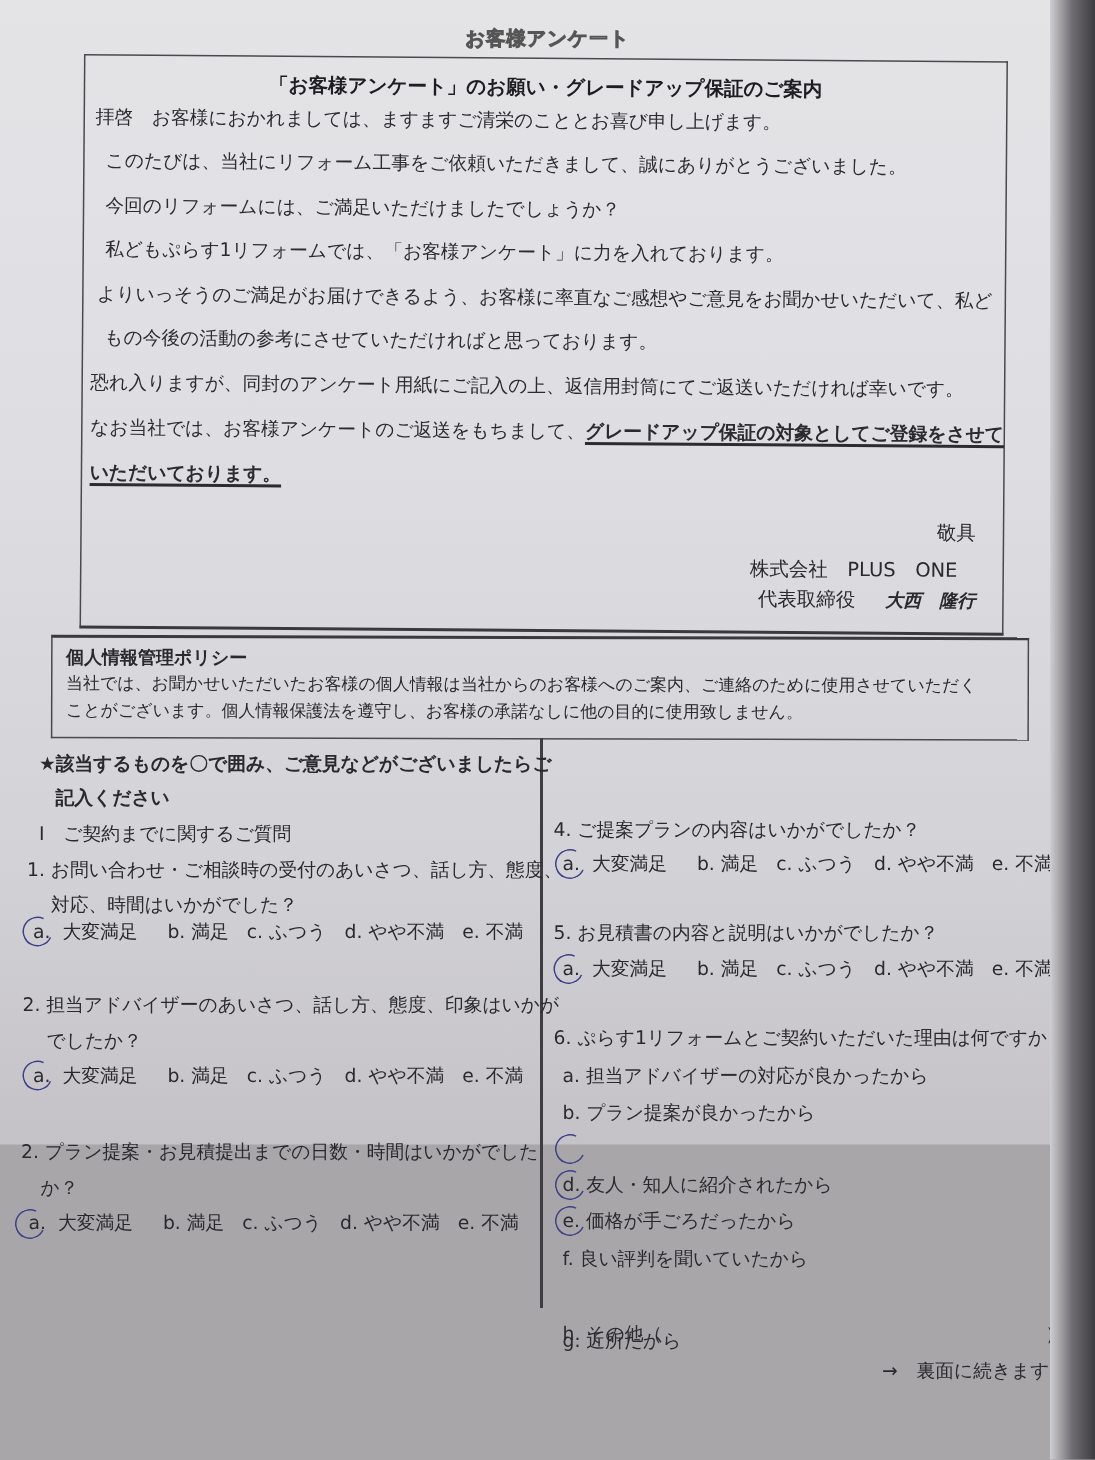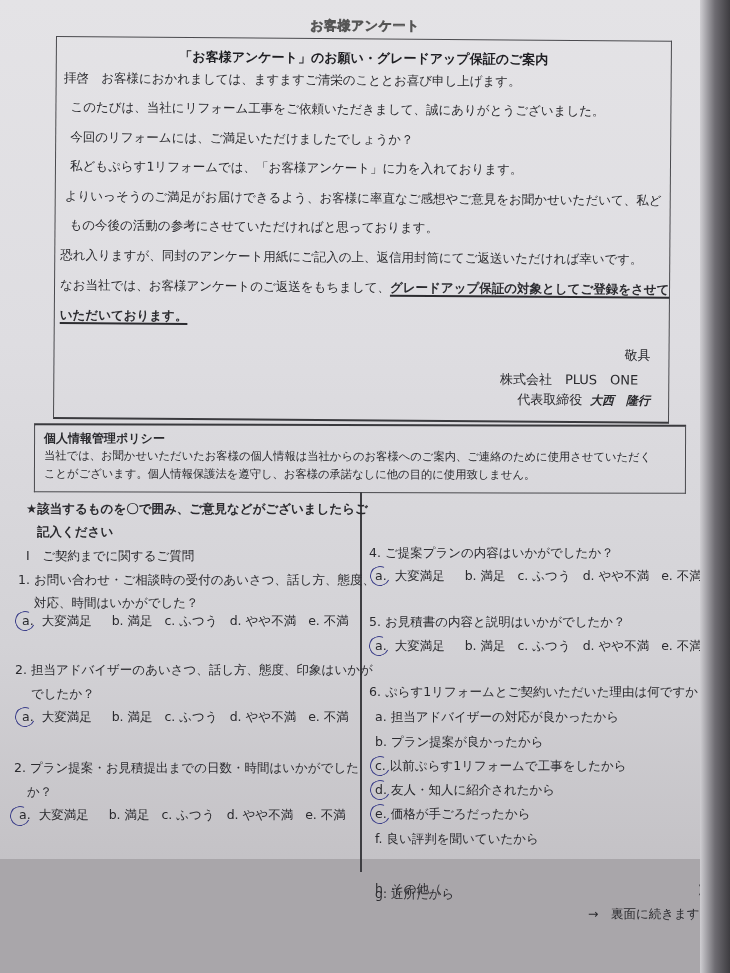--- a/index.html
+++ b/index.html
@@ -4,21 +4,21 @@
   <style>
     html, body { margin: 0; padding: 0; }
     body {
       width: 730px; height: 973px; overflow: hidden;
       background: #a9a6aa;
       font-family: "DejaVu Sans", sans-serif;
       color: #2a2a2e;
       position: relative;
     }
     .page {
-      position: absolute; left: 0; top: 0; width: 700px; height: 859px;
+      position: absolute; left: 0; top: 0; width: 700px; height: 763px;
       background: linear-gradient(180deg, #e4e3e6 0%, #dedde1 40%, #d3d2d6 75%, #c4c2c6 100%);
     }
     .edge-shadow {
       position: absolute; right: 0; top: 0; width: 30px; height: 973px;
       background: linear-gradient(90deg, #cfced2 0%, #6e6c72 50%, #3d3c40 100%);
     }
     .doc-title {
       position: absolute; left: 0; width: 730px; top: 17px; text-align: center;
       font-size: 13px; font-weight: bold; color: #e6e5e8;
       -webkit-text-stroke: 0.6px #555;
@@ -29,21 +29,21 @@
       border: 1.3px solid #4a4a4e; border-bottom: 2px solid #3a3a3e;
       transform: rotate(0.45deg); transform-origin: left top;
     }
     .letter-heading {
       position: absolute; left: 0; right: 0; top: 10px; text-align: center;
       font-size: 13px; font-weight: bold; color: #1e1e22;
     }
     .para { position: absolute; font-size: 12.5px; white-space: nowrap; color: #2c2c30; }
     .underlined { text-decoration: underline; text-decoration-thickness: 1.5px; text-underline-offset: 3px; }
     .closing { position: absolute; right: 18px; font-size: 13px; white-space: nowrap; }
-    .signature { font-style: italic; font-family: "DejaVu Serif", serif; font-weight: bold; font-size: 12px; margin-left: 8px; }
+    .signature { font-style: italic; font-family: "DejaVu Serif", serif; font-weight: bold; font-size: 12px; margin-left: 20px; }
 
     .policy-box {
       position: absolute; left: 34px; top: 424px; width: 650px; height: 66px;
       border: 1.2px solid #4a4a4e; border-top: 2px solid #3a3a3e;
       transform: rotate(0.15deg);
     }
     .policy-title { position: absolute; left: 9px; top: 5px; font-size: 12px; font-weight: bold; text-align: right; }
     .policy-text { position: absolute; left: 9px; font-size: 11.3px; white-space: nowrap; }
 
     .col-divider { position: absolute; left: 360px; top: 492px; width: 1.5px; height: 380px; background: #3e3e42; }
@@ -155,21 +155,20 @@
     <span>c. ふつう</span>
     <span>d. やや不満</span>
     <span>e. 不満</span>
   </div>
   <div class="circle" style="left:369px;top:636px;"></div>
 
   <div class="q-text q-head" style="left:369px;top:684px;">6. ぷらす1リフォームとご契約いただいた理由は何ですか？</div>
 
   <div class="reason" style="top:734px;"><span>b.</span> <span>プラン提案が良かったから</span></div>
   <div class="reason" style="top:709px;"><span>a.</span> <span>担当アドバイザーの対応が良かったから</span></div>
-  <div class="reason" style="top:758px;"><span>c.</span> <span>以前ぷらす1リフォームで工事をしたから</span></div>
   <div class="circle" style="left:370px;top:756px;"></div>
   <div class="reason" style="top:782px;"><span>d.</span> <span>友人・知人に紹介されたから</span></div>
   <div class="circle" style="left:370px;top:780px;"></div>
   <div class="reason" style="top:806px;"><span>e.</span> <span>価格が手ごろだったから</span></div>
   <div class="circle" style="left:370px;top:804px;"></div>
   <div class="reason" style="top:831px;"><span>f.</span> <span>良い評判を聞いていたから</span></div>
   <div class="reason" style="top:886px;"><span>g.</span> <span>近所だから</span></div>
   <div class="reason" style="top:881px;"><span>h.</span> <span>その他（</span></div>
   <div class="q-text" style="left:697px;top:881px;">）</div>
   <div class="q-text" style="left:588px;top:906px;">→　裏面に続きます。</div>

